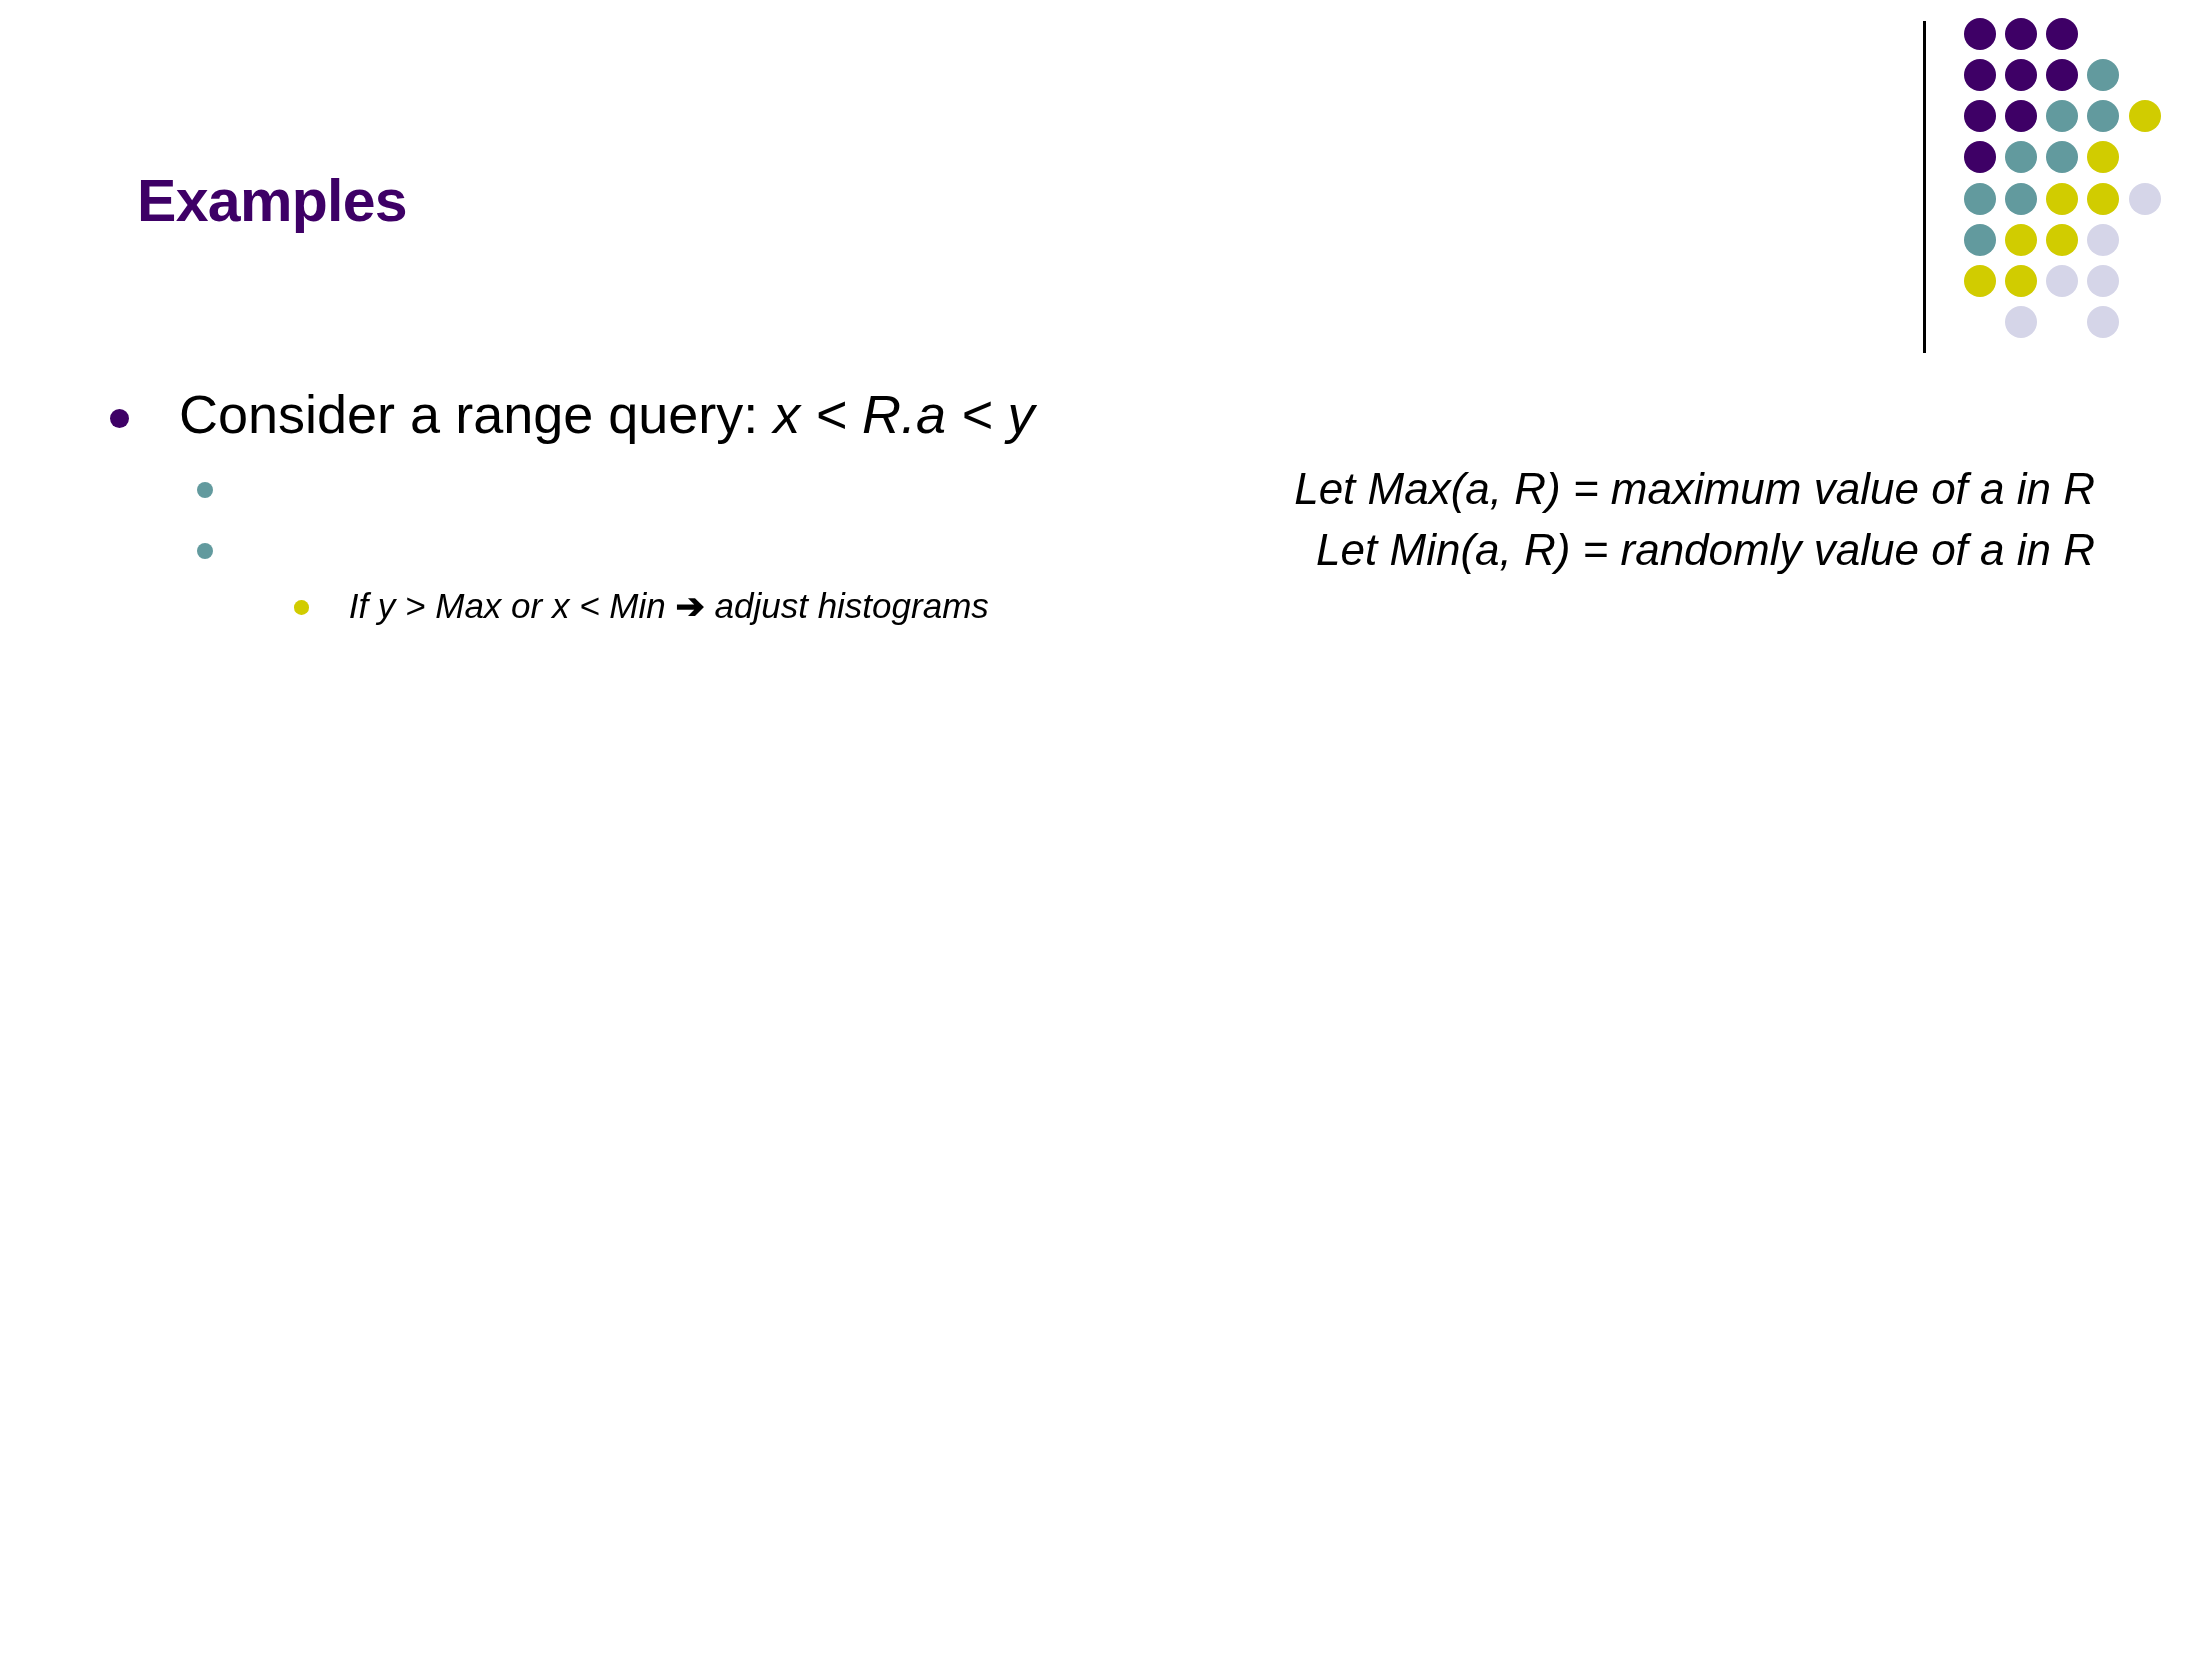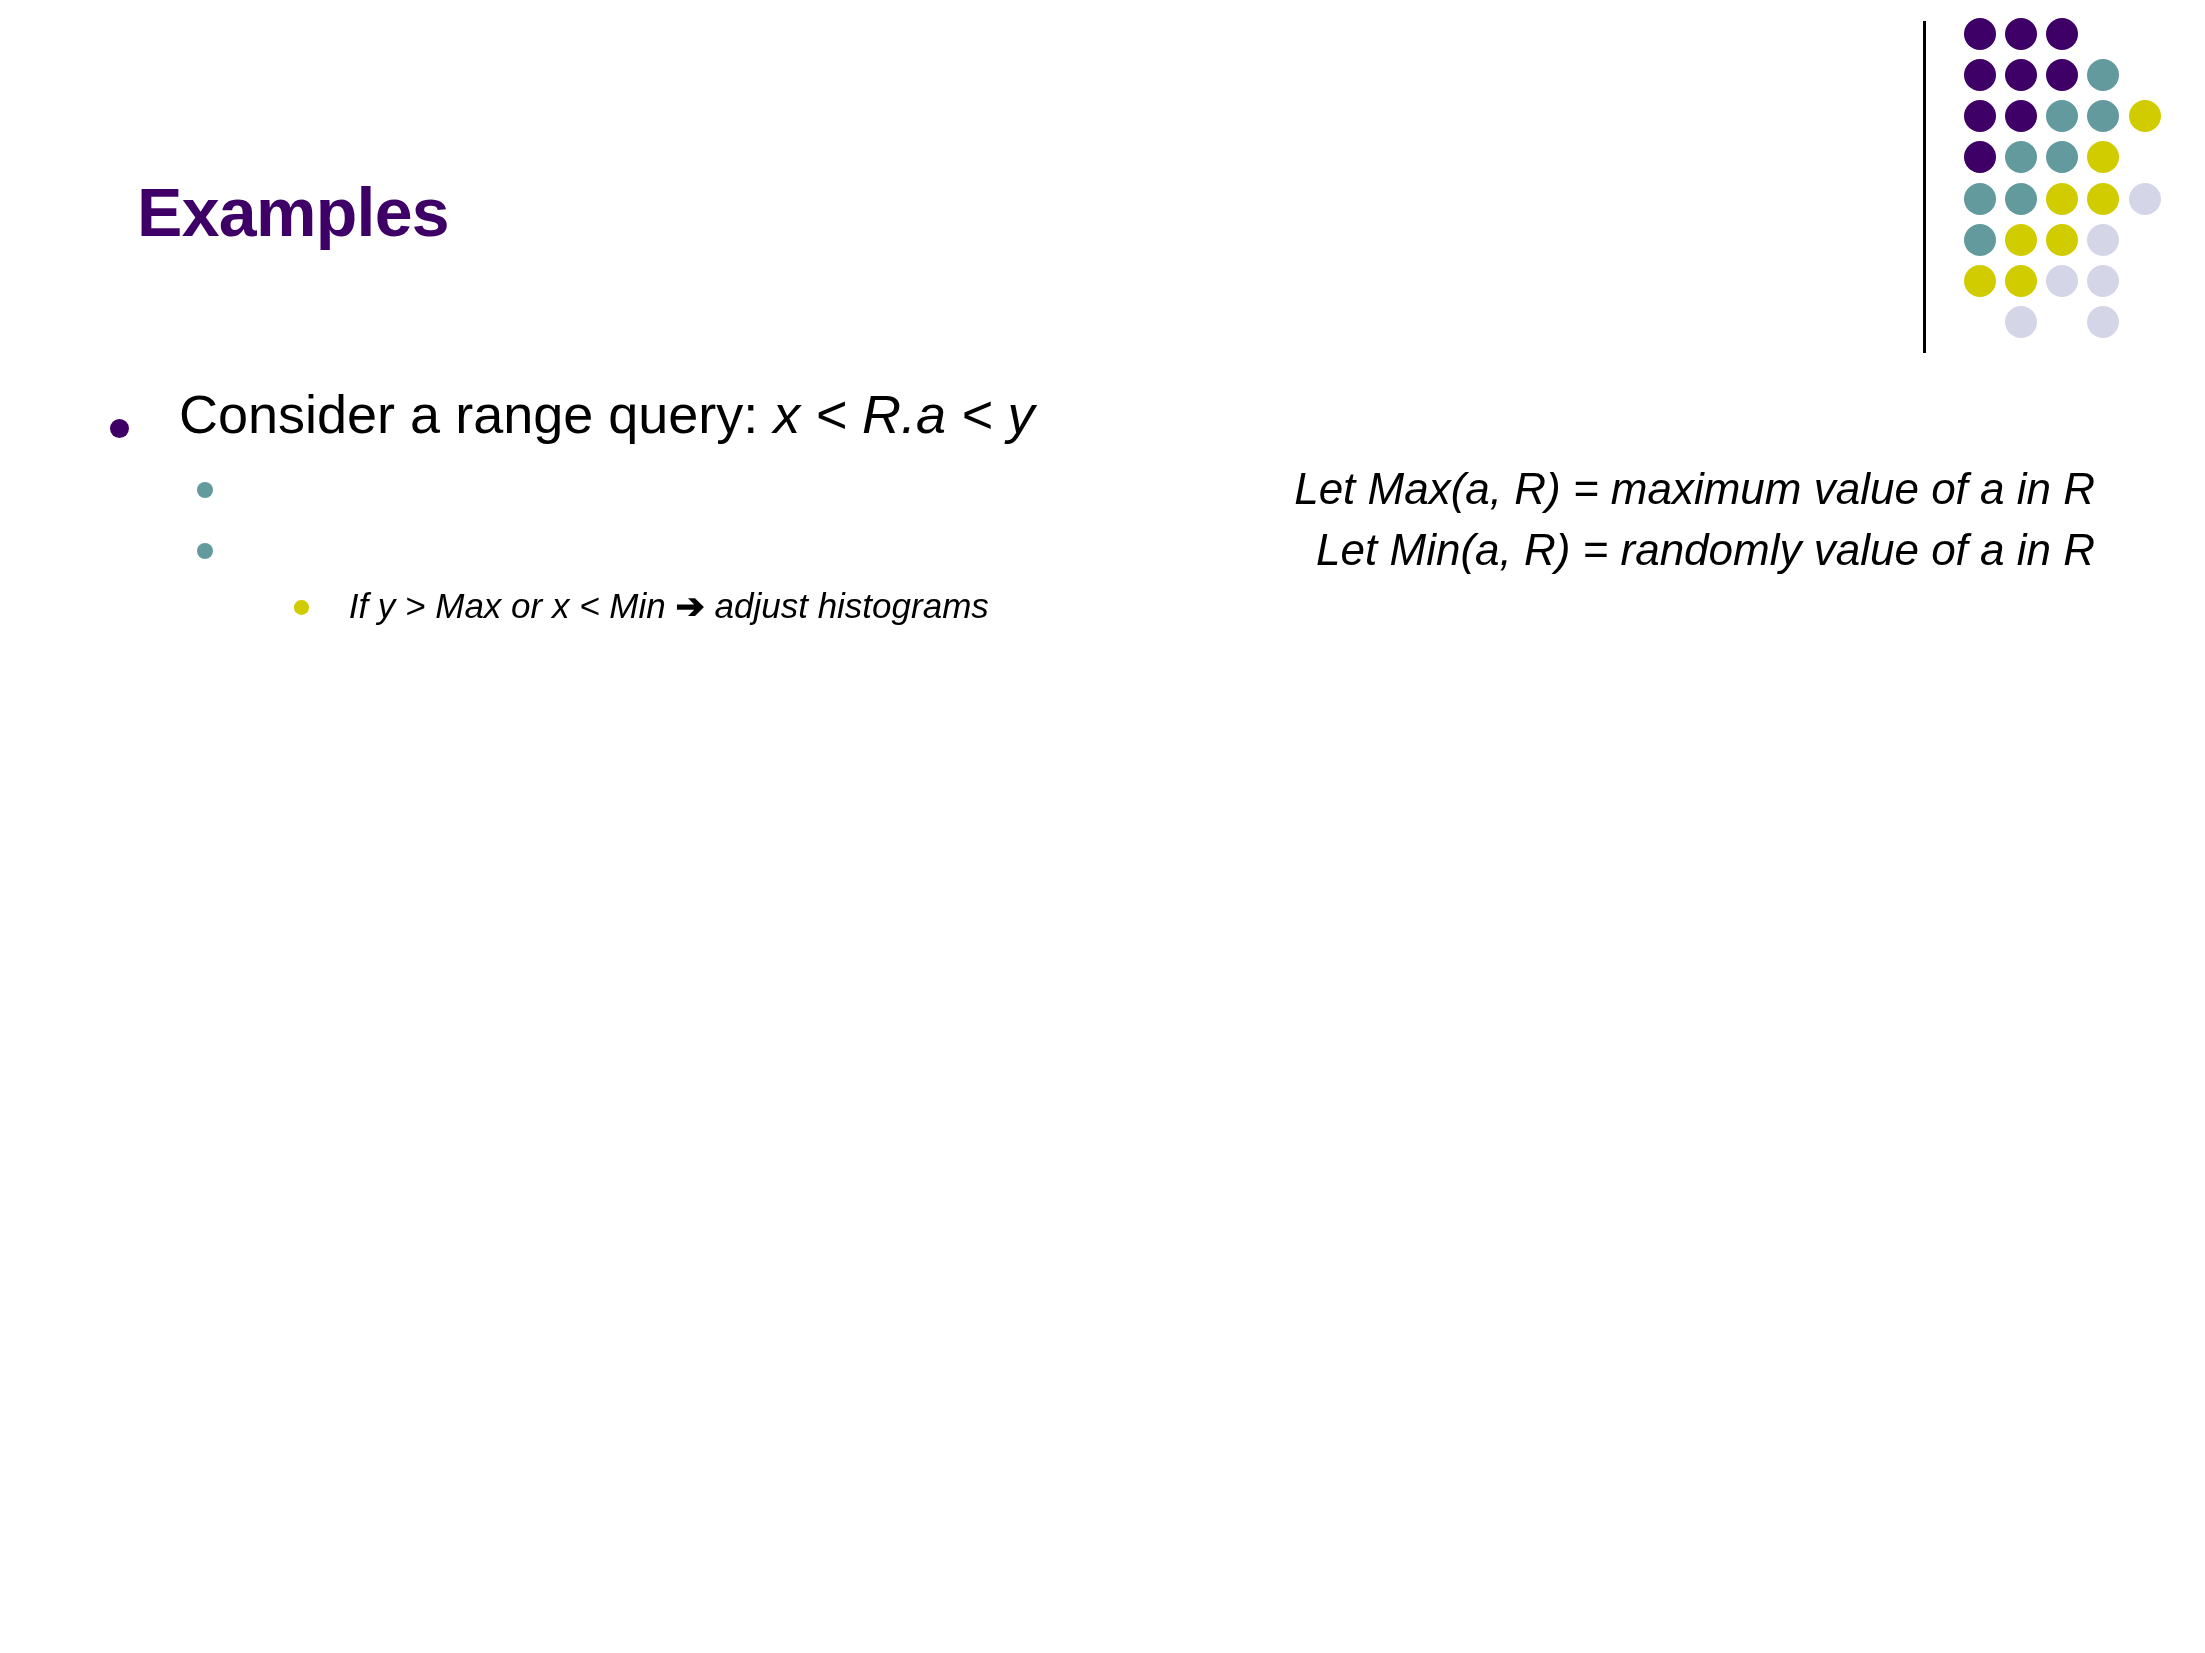--- a/index.html
+++ b/index.html
@@ -49,21 +49,21 @@
     width: 32px;
     height: 32px;
     border-radius: 50%;
   }
 
   
   .slide-title {
     position: absolute;
     left: 137px;
     top: 131px;
-    font-size: 68px;
+    font-size: 59px;
     font-weight: bold;
     color: #3E0066;
     letter-spacing: -0.7px;
     line-height: 1.05;
     white-space: nowrap;
   }
 
   
   .body-area {
     position: absolute;
@@ -81,21 +81,21 @@
     flex: 0 0 auto;
     border-radius: 50%;
     display: block;
   }
   .b-text {
     flex: 1 1 auto;
     color: #000000;
   }
 
   
-  .lvl1 { margin-bottom: 11.8px; align-items: center; }
+  .lvl1 { margin-bottom: 11.8px; }
   .lvl1 .bullet {
     width: 19px; height: 19px;
     background: #3E0066;
     margin-top: 26.5px;
     margin-right: 0;
   }
   .lvl1 .b-text {
     font-size: 54px;
     line-height: 1.22;
     padding-left: 50px;

